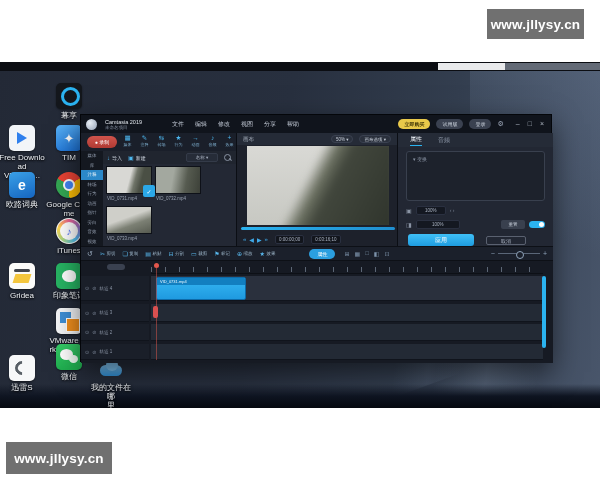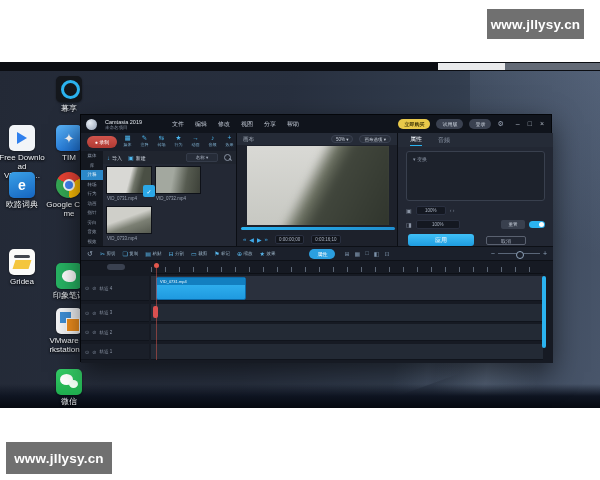--- a/index.html
+++ b/index.html
@@ -234,21 +234,21 @@
       <div class="wallpaper"></div>
       <div class="glow-tr"></div>
       <div class="ridge1"></div>
       <div class="ridge2"></div>
       <div class="photo-bottom"></div>
       <div class="photo-top">
         <div class="seg-w"></div>
         <div class="seg-g"></div>
       </div>
 
-      <div class="dicon" style="left:46px;top:14px">
+      <div class="dicon" style="left:46px;top:21px">
         <div class="ic ic-muxiang"></div>
         <div class="lbl">幕享</div>
       </div>
       <div class="dicon" style="left:-1px;top:63px">
         <div class="ic ic-fdm"></div>
         <div class="lbl">Free Downlo
 ad VMware...</div>
       </div>
       <div class="dicon" style="left:46px;top:63px">
         <div class="ic ic-tim"></div>
@@ -256,36 +256,49 @@
       </div>
       <div class="dicon" style="left:-1px;top:110px">
         <div class="ic ic-eudic"></div>
         <div class="lbl">欧路词典</div>
       </div>
       <div class="dicon" style="left:46px;top:110px">
         <div class="ic ic-chrome"></div>
         <div class="lbl">Google Chro
 me</div>
       </div>
-      <div class="dicon" style="left:-1px;top:187px">
+      <div class="dicon" style="left:46px;top:156px">
+        <div class="ic ic-itunes"></div>
+        <div class="lbl">iTunes</div>
+      </div>
+      <div class="dicon" style="left:-1px;top:201px">
         <div class="ic ic-gridea"></div>
         <div class="lbl">Gridea</div>
       </div>
       <div class="dicon" style="left:46px;top:201px">
         <div class="ic ic-evernote"></div>
         <div class="lbl">印象笔记</div>
       </div>
       <div class="dicon" style="left:46px;top:246px">
         <div class="ic ic-vmware"></div>
         <div class="lbl">VMware W
 rkstation ...</div>
       </div>
-      <div class="dicon" style="left:46px;top:307px">
+      <div class="dicon" style="left:-1px;top:293px">
+        <div class="ic ic-xunlei"></div>
+        <div class="lbl">迅雷S</div>
+      </div>
+      <div class="dicon" style="left:46px;top:282px">
         <div class="ic ic-wechat"></div>
         <div class="lbl">微信</div>
+      </div>
+      <div class="dicon" style="left:88px;top:293px">
+        <div class="ic ic-myfiles"></div>
+        <div class="lbl">我的文件在哪
+里</div>
       </div>
 
       <div class="win">
 
         <div class="tbar">
           <div class="logo"></div>
           <div class="names">
             <span class="appname">Camtasia 2019</span>
             <span class="projname">未命名项目</span>
           </div>

